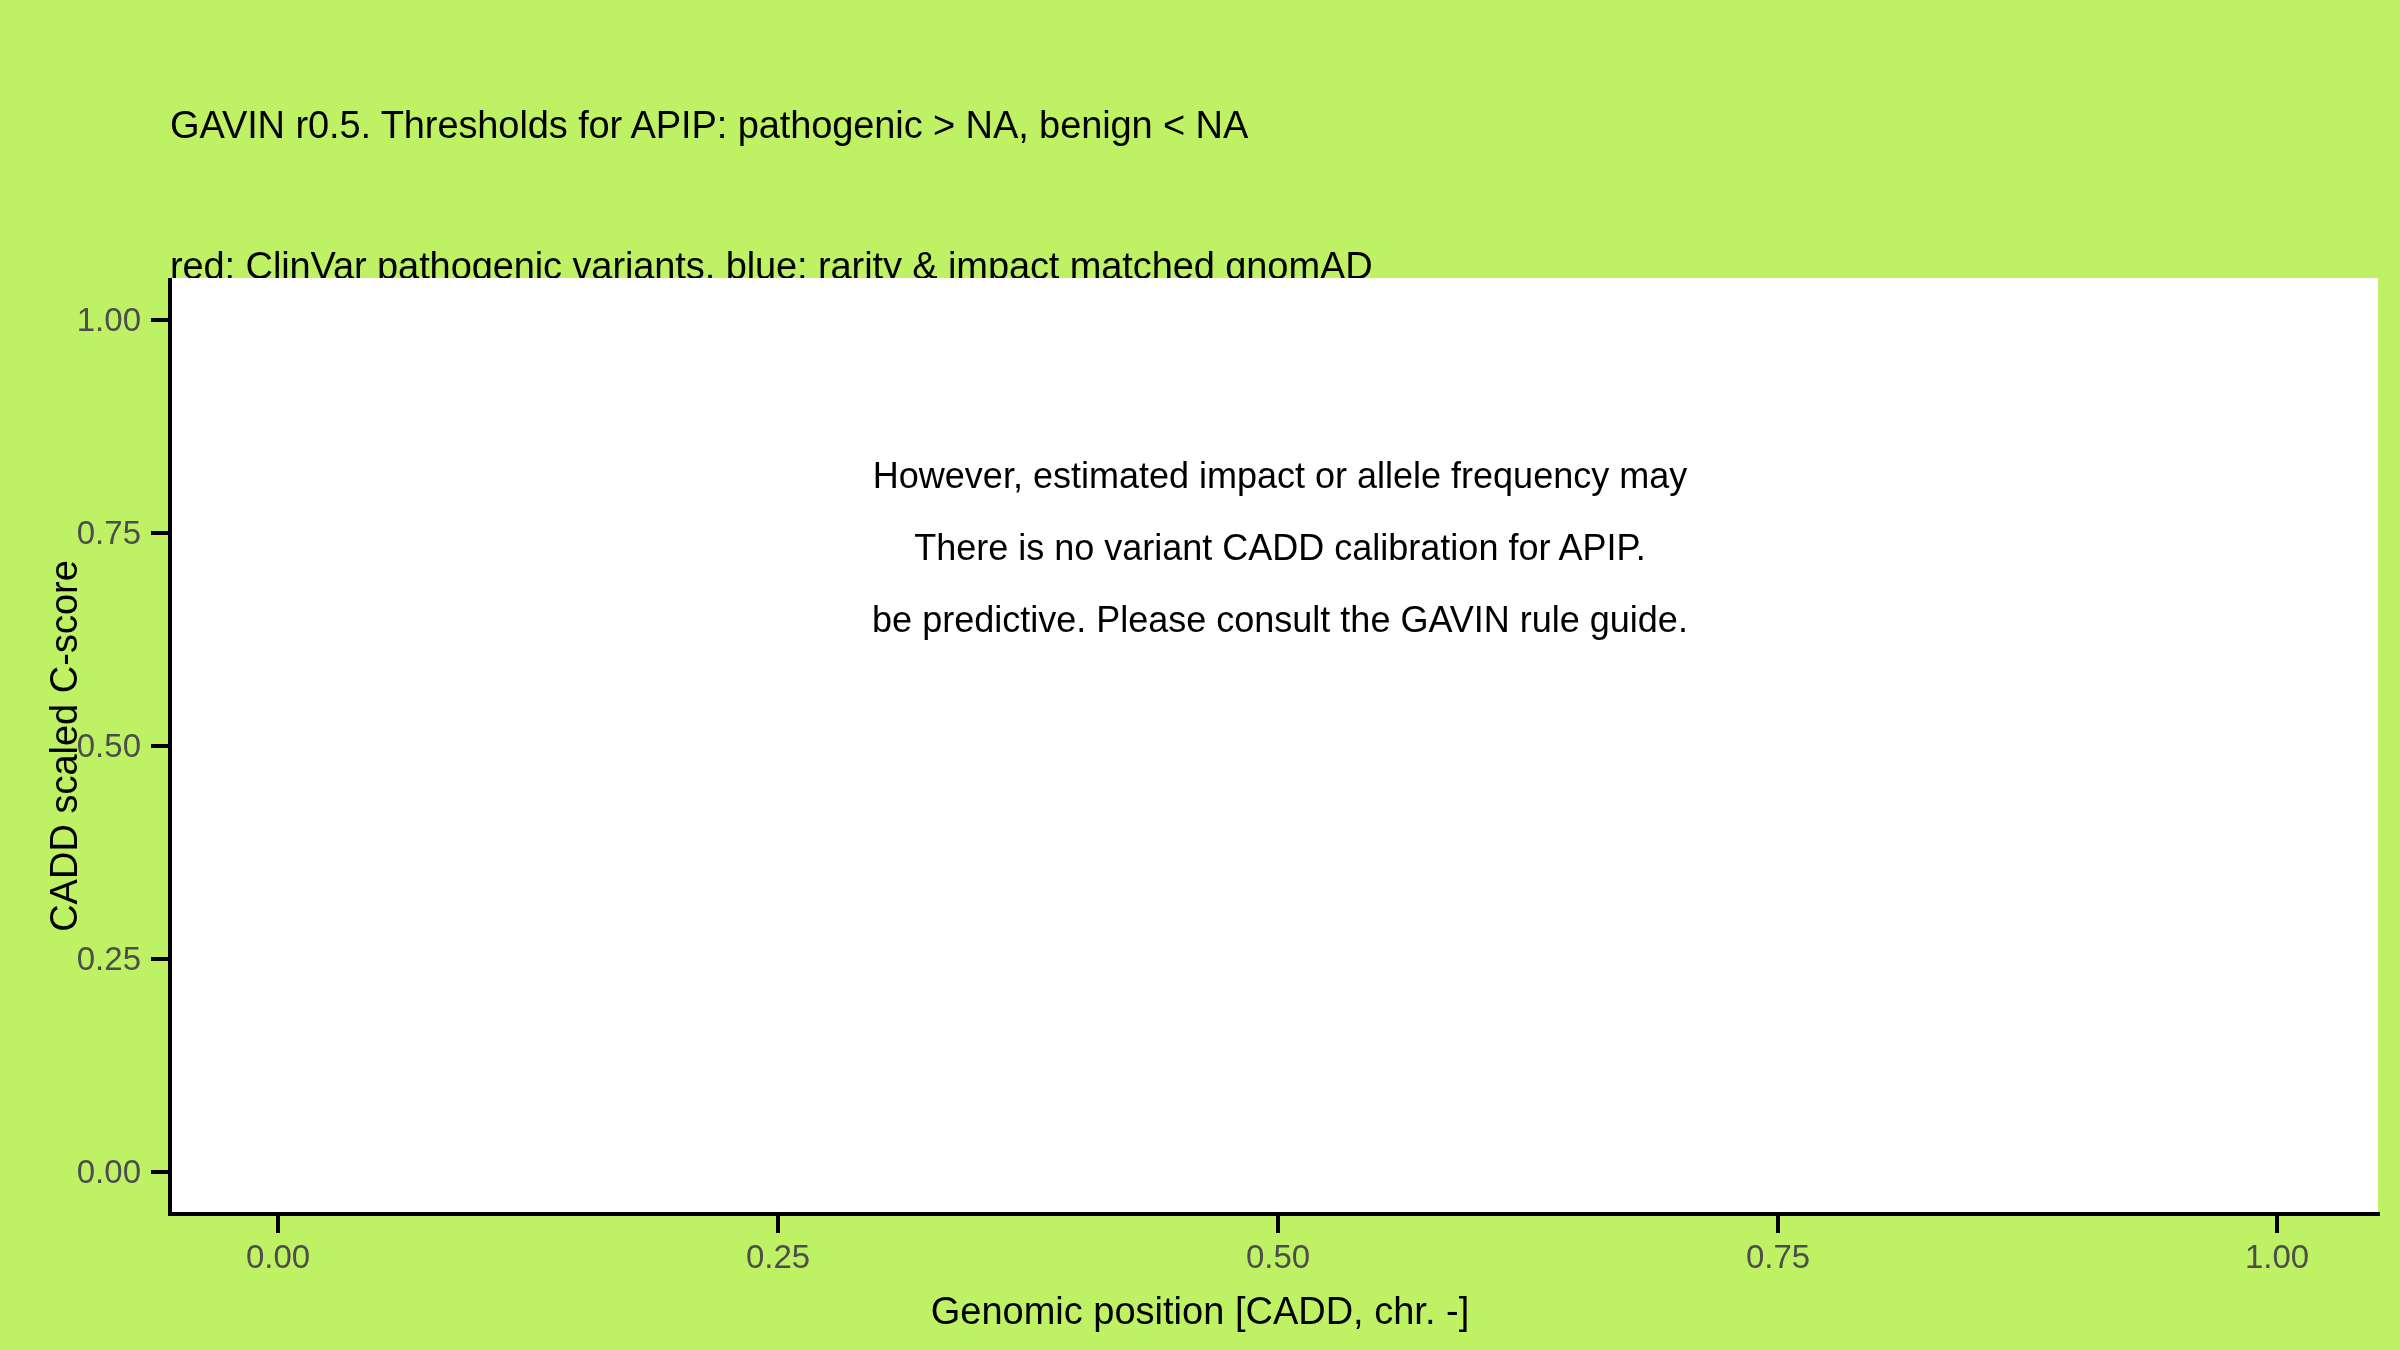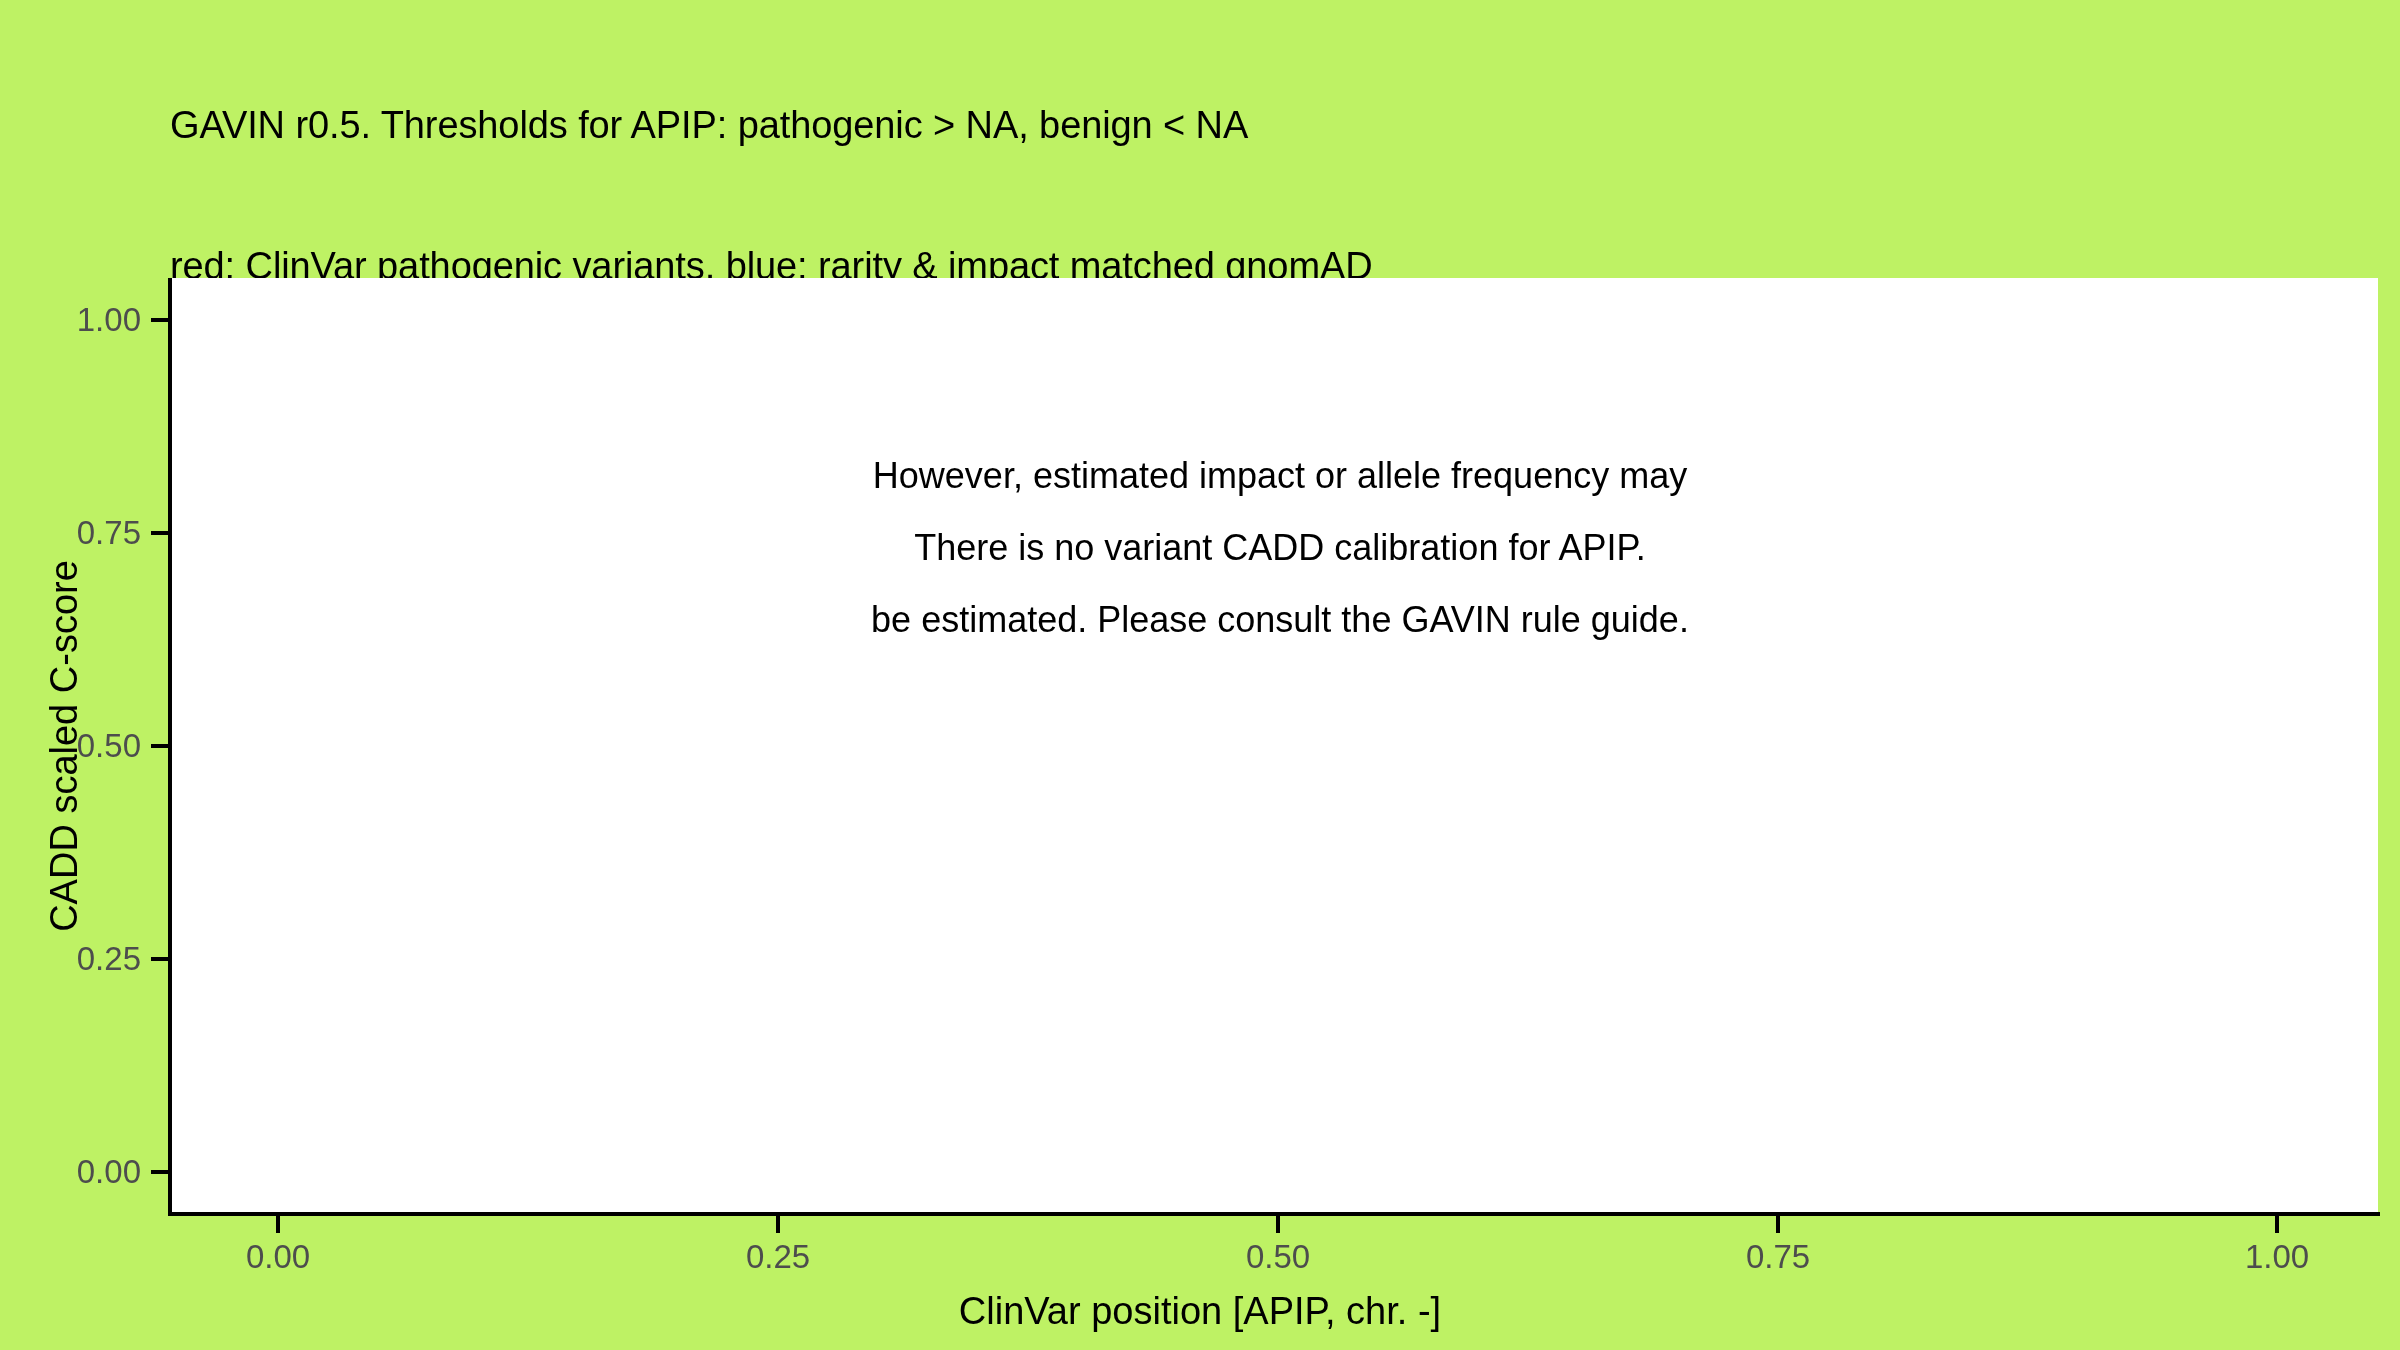--- a/index.html
+++ b/index.html
@@ -172,21 +172,21 @@
   <div class="tick-x" style="left:1776px"></div>
   <div class="tick-x" style="left:2275px"></div>
 
   <div class="ticklabel ticklabel-x" style="left:278px">0.00</div>
   <div class="ticklabel ticklabel-x" style="left:778px">0.25</div>
   <div class="ticklabel ticklabel-x" style="left:1278px">0.50</div>
   <div class="ticklabel ticklabel-x" style="left:1778px">0.75</div>
   <div class="ticklabel ticklabel-x" style="left:2277px">1.00</div>
 
   <div class="axis-title-y">CADD scaled C-score</div>
-  <div class="axis-title-x">ClinVar position [APIP, chr. -]</div>
+  <div class="axis-title-x">Genomic position [CADD, chr. -]</div>
 
   <div class="annotation">
     <span class="annot-line">However, estimated impact or allele frequency may</span>
     <span class="annot-line">There is no variant CADD calibration for APIP.</span>
-    <span class="annot-line">be estimated. Please consult the GAVIN rule guide.</span>
+    <span class="annot-line">be predictive. Please consult the GAVIN rule guide.</span>
   </div>
 
 </div>
 
 </body></html>

